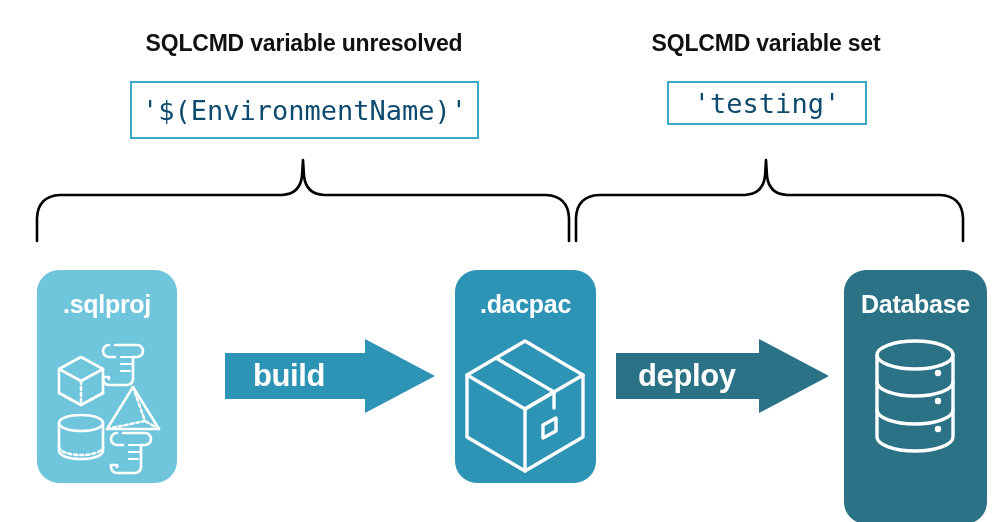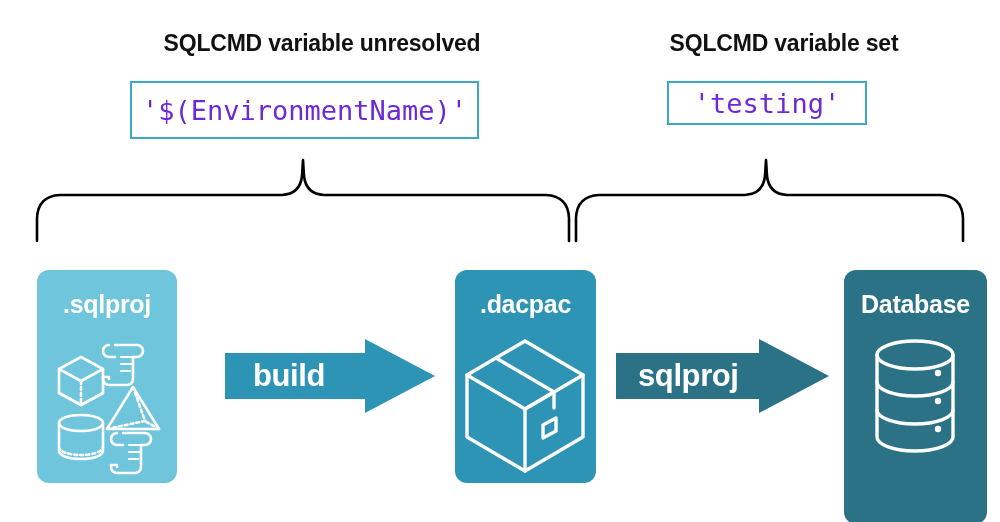--- a/index.html
+++ b/index.html
@@ -21,55 +21,54 @@
   
   .heading {
     position: absolute;
     font-family: "Liberation Sans", sans-serif;
     font-weight: bold;
     font-size: 23px;
     letter-spacing: -0.2px;
     color: #111111;
     white-space: nowrap;
     text-align: center;
-    margin-left: 18px;
   }
   #heading-left  { left: 0px;   top: 30px; width: 608px; }
   #heading-right { left: 610px; top: 30px; width: 312px; }
 
   
   .code-box {
     position: absolute;
     box-sizing: border-box;
     border: 2px solid #3aa8c6;
     background: #ffffff;
     font-family: "DejaVu Sans Mono", "Liberation Mono", monospace;
     font-size: 27px;
-    color: #6d28d9;
+    color: #0c4a6e;
     display: flex;
     align-items: center;
     justify-content: center;
     letter-spacing: 0px;
     white-space: nowrap;
   }
   #code-box-left  { left: 130px; top: 81px; width: 349px; height: 58px; }
   #code-box-right { left: 667px; top: 81px; width: 200px; height: 44px; }
 
   
   #brace-layer {
     position: absolute;
     left: 0; top: 0;
     width: 1000px; height: 522px;
     pointer-events: none;
   }
 
   
   .stage-box {
     position: absolute;
-    border-radius: 12px;
+    border-radius: 22px;
     box-sizing: border-box;
   }
   .stage-box .box-title {
     position: absolute;
     left: 0; right: 0;
     top: 20px;
     text-align: center;
     color: #ffffff;
     font-family: "Liberation Sans", sans-serif;
     font-weight: bold;
@@ -212,21 +211,21 @@
 
         <polygon points="88,100 101,93 101,106 88,113"></polygon>
       </g>
     </svg>
   </div>
 
   <div class="arrow-wrap" id="arrow-deploy">
     <svg viewBox="0 0 213 74" width="213" height="74">
       <polygon points="0,14 143,14 143,0 213,37 143,74 143,60 0,60" fill="#2b7286"></polygon>
     </svg>
-    <div class="arrow-label">sqlproj</div>
+    <div class="arrow-label">deploy</div>
   </div>
 
   <div class="stage-box" id="box-database">
     <div class="box-title">Database</div>
     <svg class="box-art" viewBox="0 0 143 158">
       <g fill="none" stroke="#ffffff" stroke-width="3.4" stroke-linejoin="round" stroke-linecap="round">
         <ellipse cx="71" cy="30" rx="38" ry="14"></ellipse>
         <path d="M33 30 v82 a38 14 0 0 0 76 0 v-82"></path>
         <path d="M33 57 a38 14 0 0 0 76 0"></path>
         <path d="M33 85 a38 14 0 0 0 76 0"></path>

